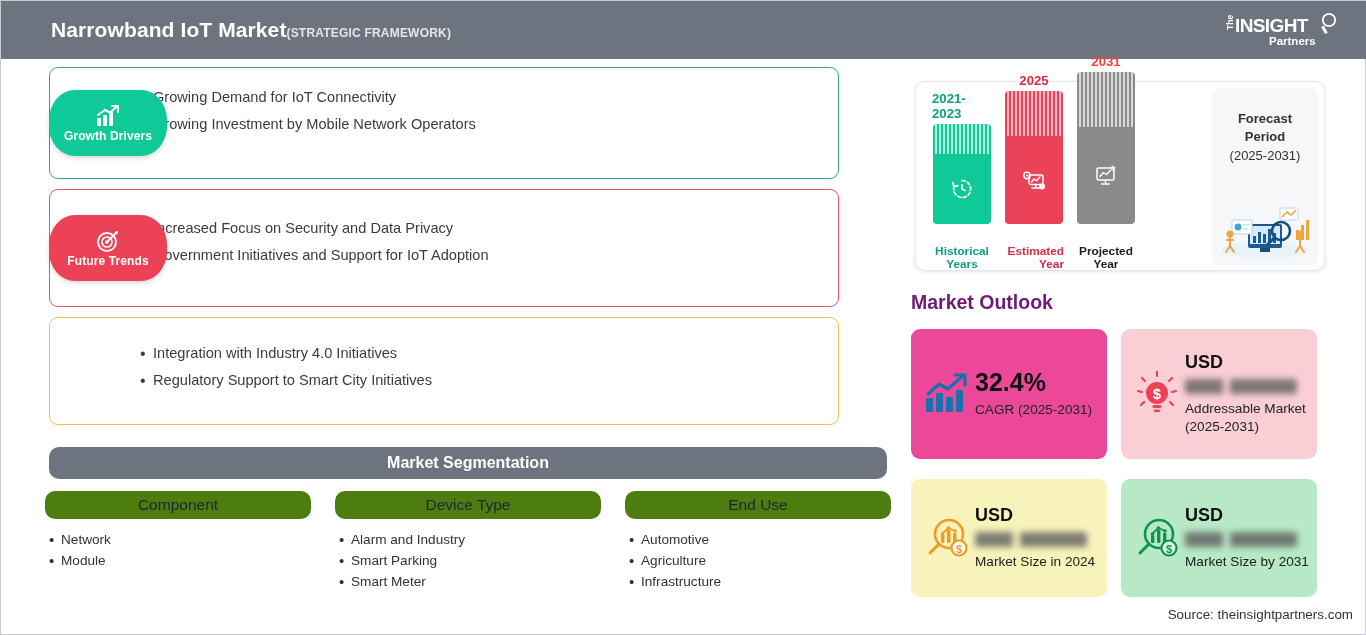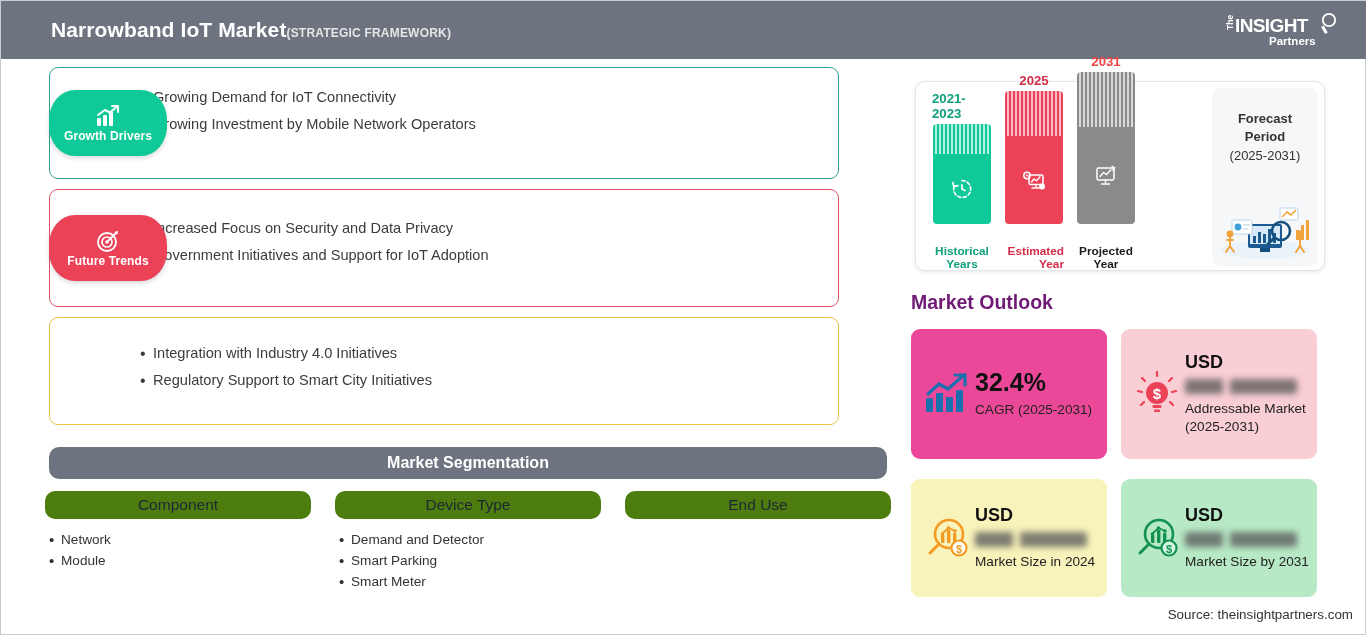--- a/index.html
+++ b/index.html
@@ -217,27 +217,32 @@
       <div class="seg-col">
         <div class="seg-col-head">Component</div>
         <div class="seg-items">
           <div class="seg-item">Network</div>
           <div class="seg-item">Module</div>
         </div>
       </div>
       <div class="seg-col">
         <div class="seg-col-head">Device Type</div>
         <div class="seg-items">
-          <div class="seg-item">Demand and Detector</div>
+          <div class="seg-item">Alarm and Industry</div>
           <div class="seg-item">Smart Parking</div>
           <div class="seg-item">Smart Meter</div>
         </div>
       </div>
       <div class="seg-col">
         <div class="seg-col-head">End Use</div>
+        <div class="seg-items">
+          <div class="seg-item">Automotive</div>
+          <div class="seg-item">Agriculture</div>
+          <div class="seg-item">Infrastructure</div>
+        </div>
       </div>
     </div>
   </div>
 
   <div class="right-col">
 
     <div class="forecast-card">
       <div class="fc-bars">
 
         <div class="fc-col">

